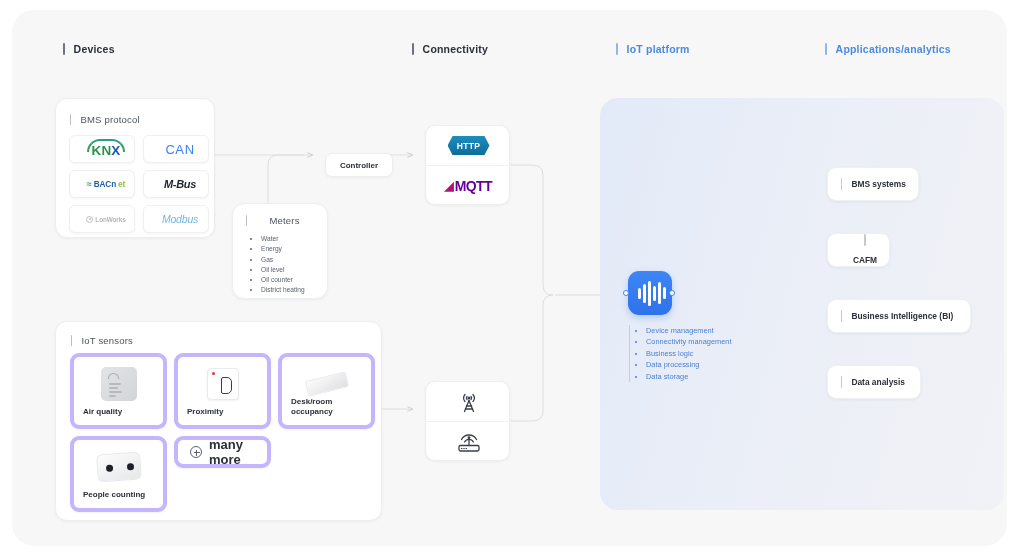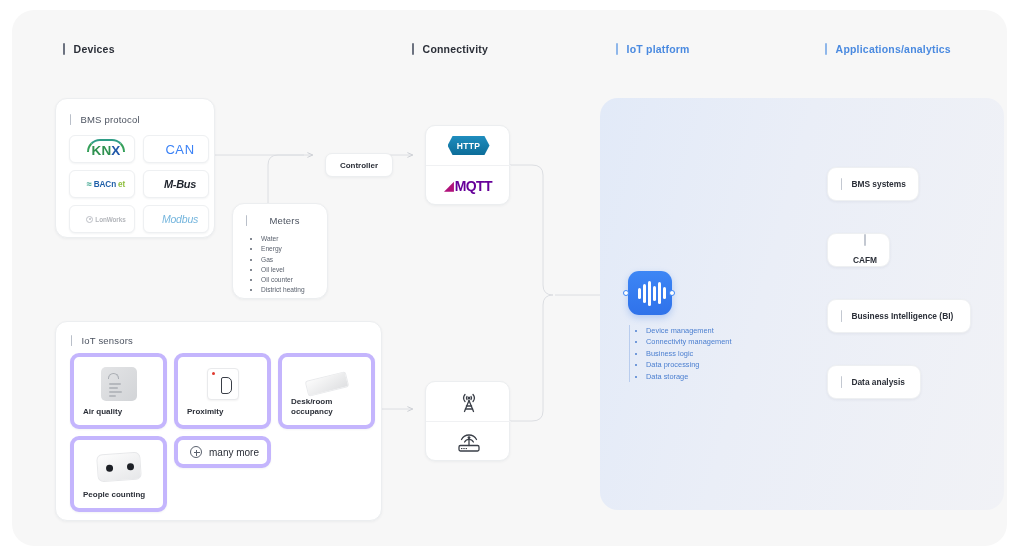--- a/index.html
+++ b/index.html
@@ -161,21 +161,21 @@
   }
   .plus-ring {
     width: 12px; height: 12px; border: 1.2px solid #5b626e; border-radius: 50%;
     position: relative; flex: none;
   }
   .plus-ring::before, .plus-ring::after {
     content: ""; position: absolute; background: #5b626e;
   }
   .plus-ring::before { left: 2.6px; top: 4.9px; width: 6.3px; height: 1.2px; }
   .plus-ring::after { left: 4.9px; top: 2.6px; width: 1.2px; height: 6.3px; }
-  .more-txt { font-size: 10px; font-weight: normal; color: #2b2f38; }
+  .more-txt { font-size: 13px; font-weight: bold; color: #2b2f38; }
 
   
   .t-air { width: 36px; height: 34px; background: linear-gradient(135deg,#e3e4e6,#d2d4d7); border-radius: 5px; position: relative; }
   .t-air .ln { position: absolute; left: 8px; height: 1.5px; background: #b6b9be; border-radius: 1px; }
   .t-air .arc { position: absolute; left: 7px; top: 6px; width: 11px; height: 6px; border: 1.4px solid #a9adb3; border-bottom: none; border-radius: 11px 11px 0 0; }
   .t-prox { width: 32px; height: 32px; background: #fff; border: 1px solid #e9eaec; border-radius: 4px; position: relative; box-shadow: 0 1px 2px rgba(0,0,0,.05); }
   .t-prox .dot { position: absolute; left: 4px; top: 3px; width: 3px; height: 3px; background: #e03a2f; border-radius: 50%; }
   .t-prox .inner { position: absolute; right: 6px; top: 8px; width: 11px; height: 17px; border: 1.4px solid #3a3f48; border-radius: 2px 5px 5px 2px; }
   .t-feed { position: relative; width: 44px; height: 36px; }
   .t-feed .cw, .t-feed .cr { position: absolute; border-radius: 2px; }

